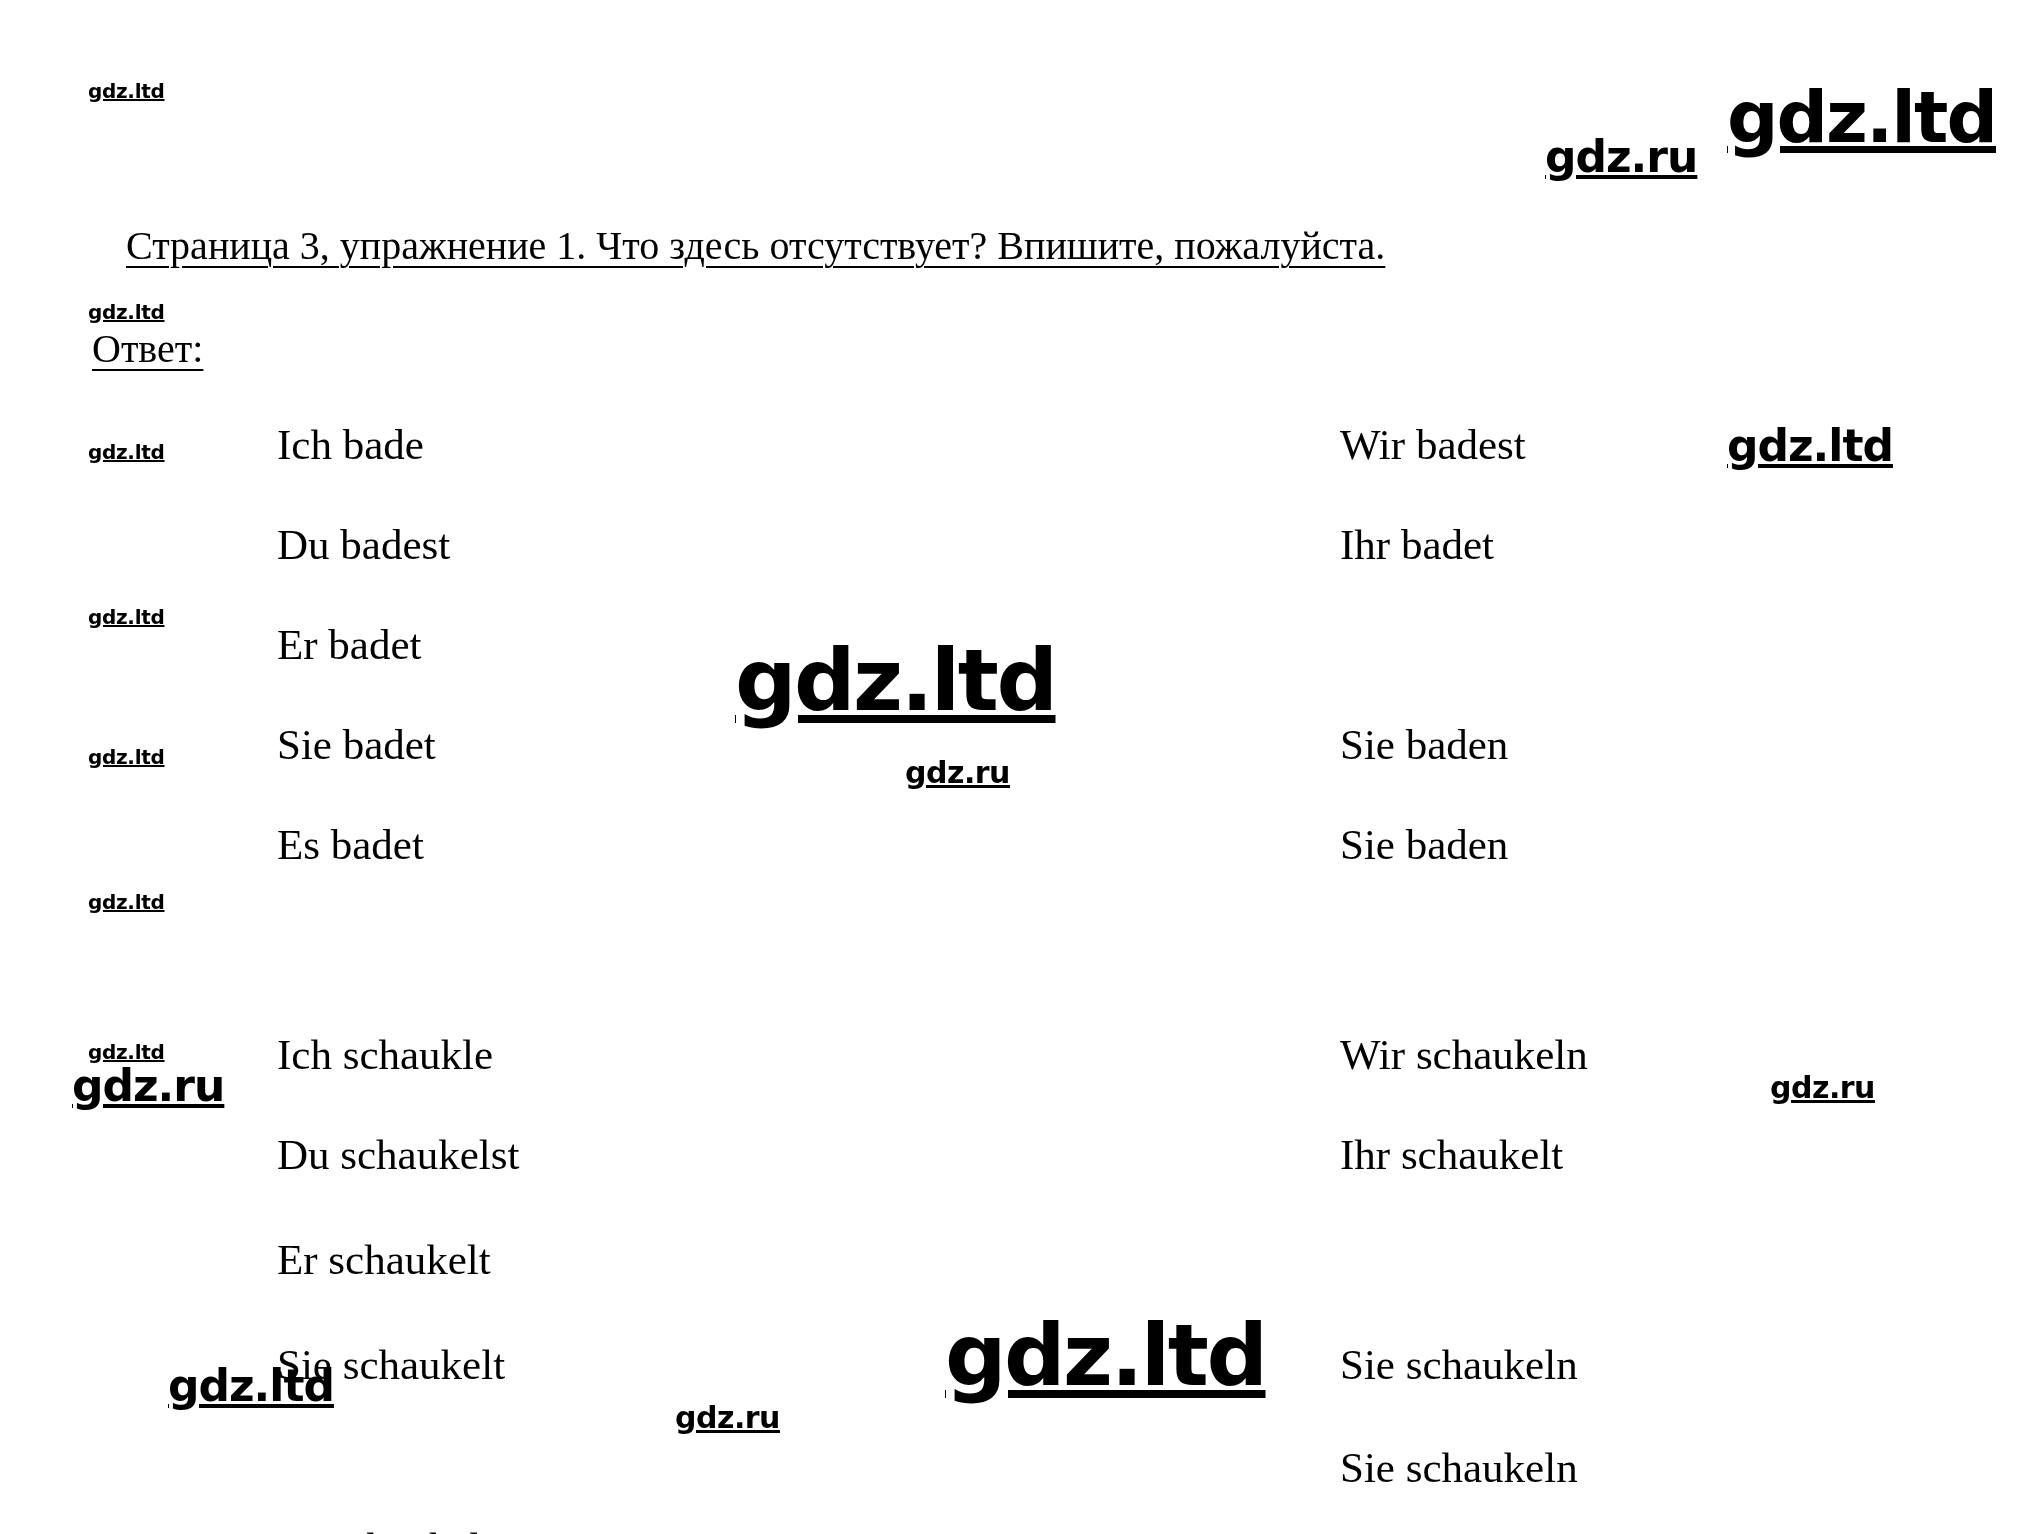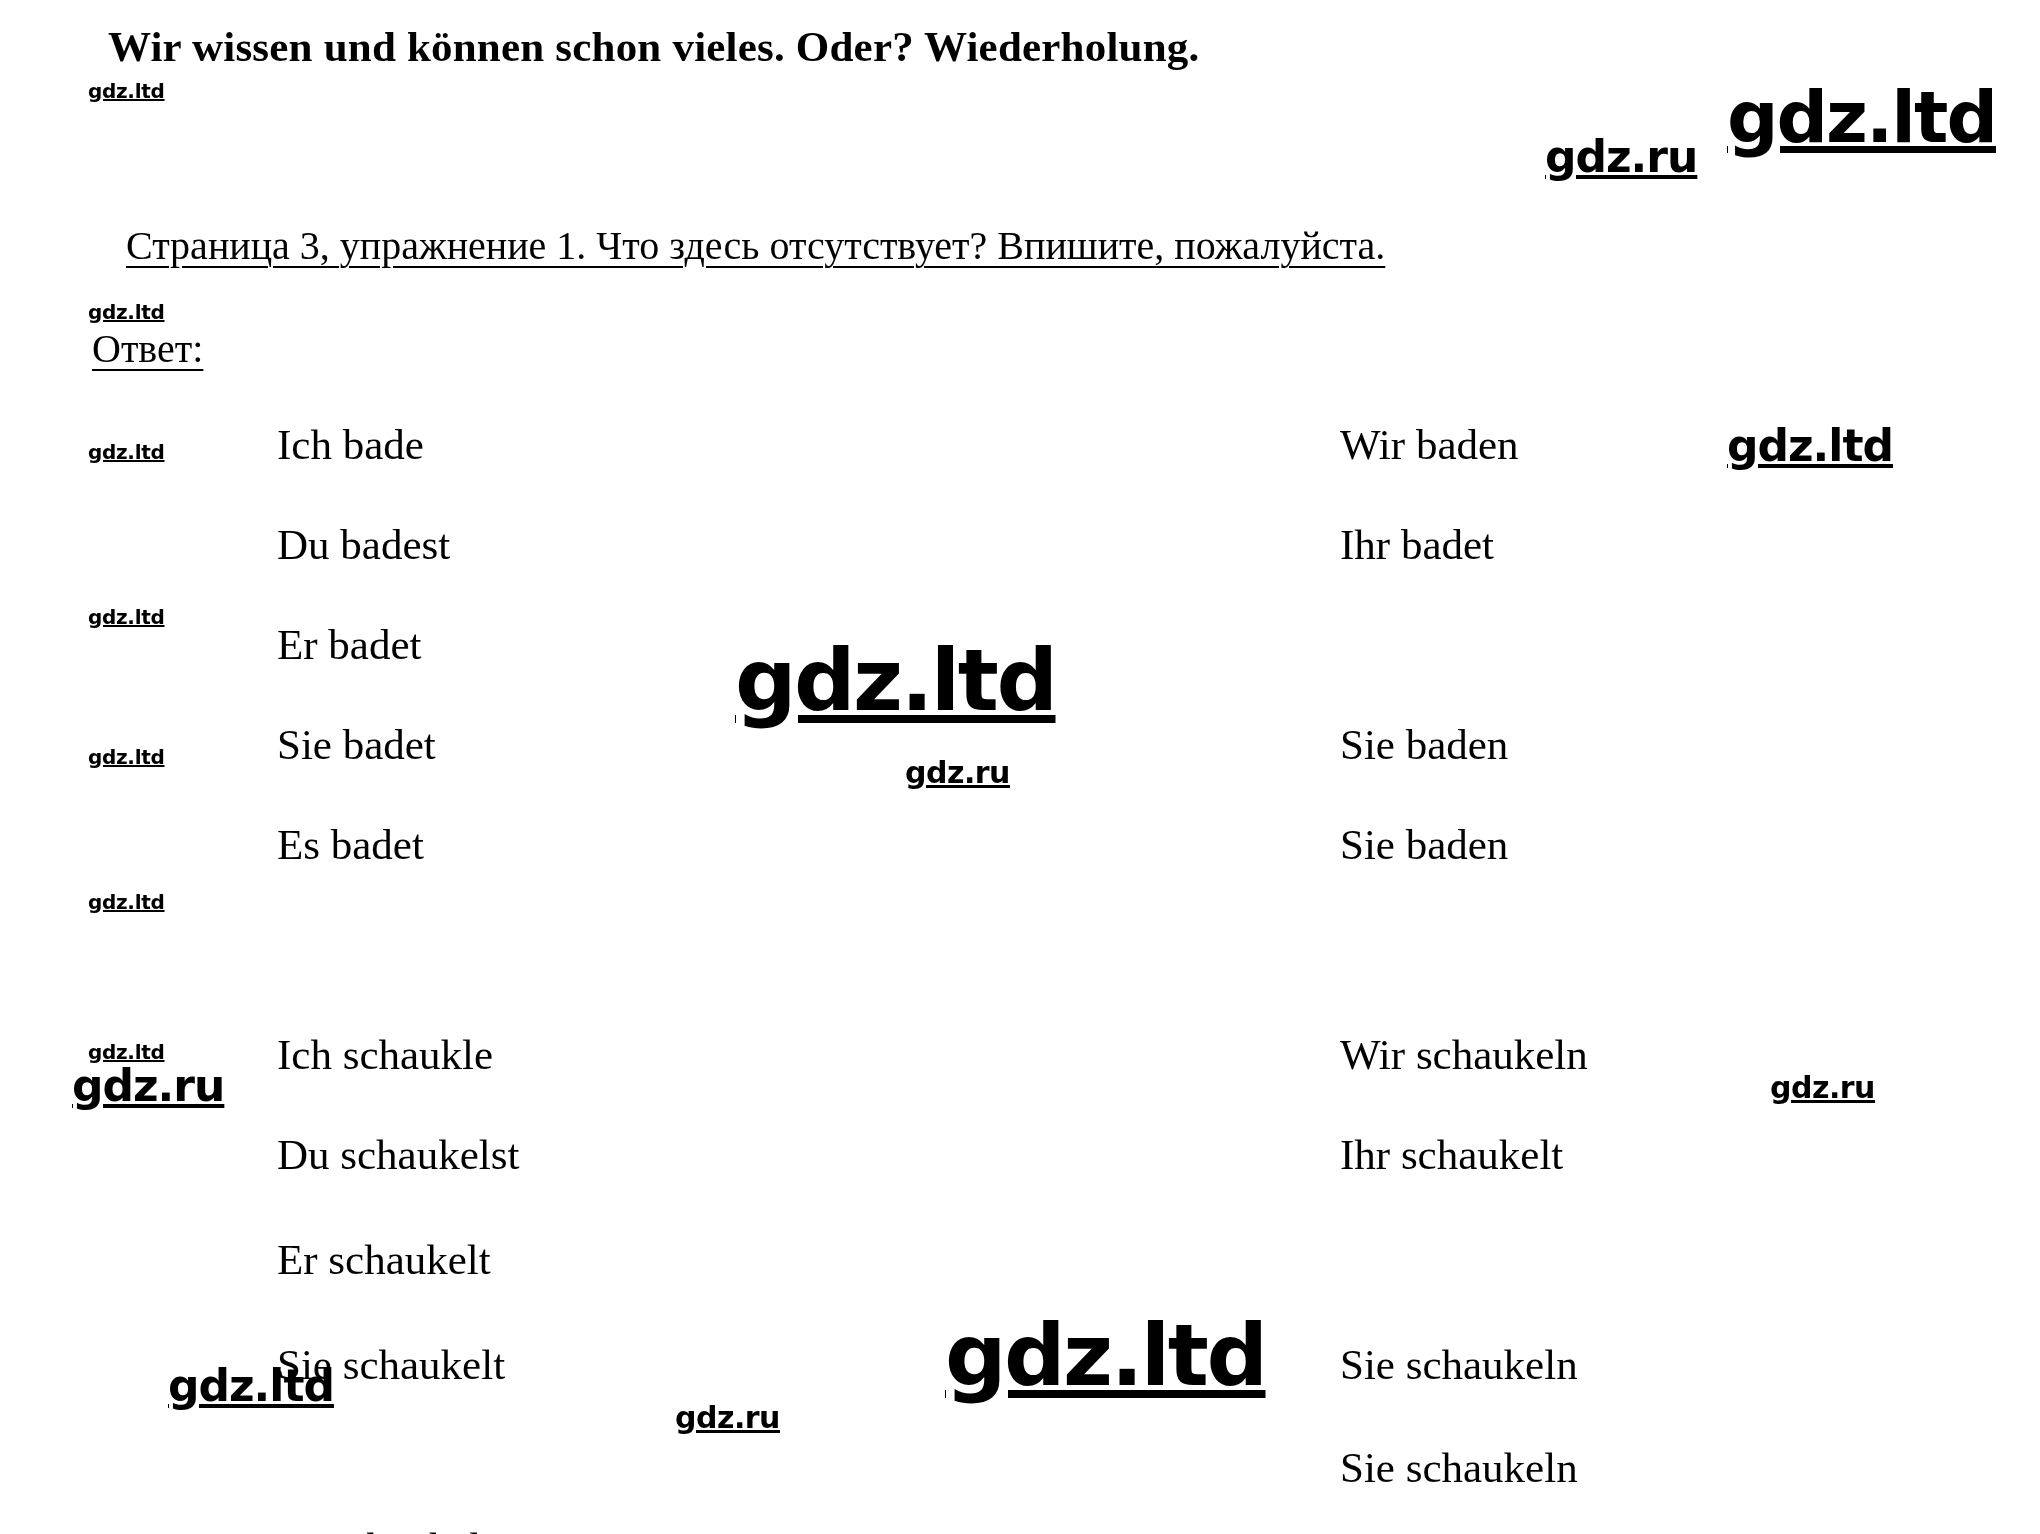--- a/index.html
+++ b/index.html
@@ -81,31 +81,30 @@
   .wm-md { font-size: 30px; letter-spacing: -0.5px; }
   .wm-lg { font-size: 44px; letter-spacing: -1px; }
   .wm-xl { font-size: 72px; letter-spacing: -2px; }
   .wm-xxl { font-size: 86px; letter-spacing: -2.5px; }
 </style>
 </head>
 <body>
 
 <div class="page">
 
-  <div class="title">Wir wissen und können schon vieles. Oder? Wiederholung.</div>
   <div class="task-line">Страница 3, упражнение 1. Что здесь отсутствует? Впишите, пожалуйста.</div>
   <div class="answer-label">Ответ:</div>
 
   <div class="conj-line col-left" style="top:420px">Ich bade</div>
   <div class="conj-line col-left" style="top:520px">Du badest</div>
   <div class="conj-line col-left" style="top:620px">Er badet</div>
   <div class="conj-line col-left" style="top:720px">Sie badet</div>
   <div class="conj-line col-left" style="top:820px">Es badet</div>
 
-  <div class="conj-line col-right" style="top:420px">Wir baden</div>
+  <div class="conj-line col-right" style="top:420px">Wir badest</div>
   <div class="conj-line col-right" style="top:520px">Ihr badet</div>
   <div class="conj-line col-right" style="top:720px">Sie baden</div>
   <div class="conj-line col-right" style="top:820px">Sie baden</div>
 
   <div class="conj-line col-left" style="top:1030px">Ich schaukle</div>
   <div class="conj-line col-left" style="top:1130px">Du schaukelst</div>
   <div class="conj-line col-left" style="top:1235px">Er schaukelt</div>
   <div class="conj-line col-left" style="top:1340px">Sie schaukelt</div>
   <div class="conj-line col-left" style="top:1523px">Es schaukelt</div>
 

